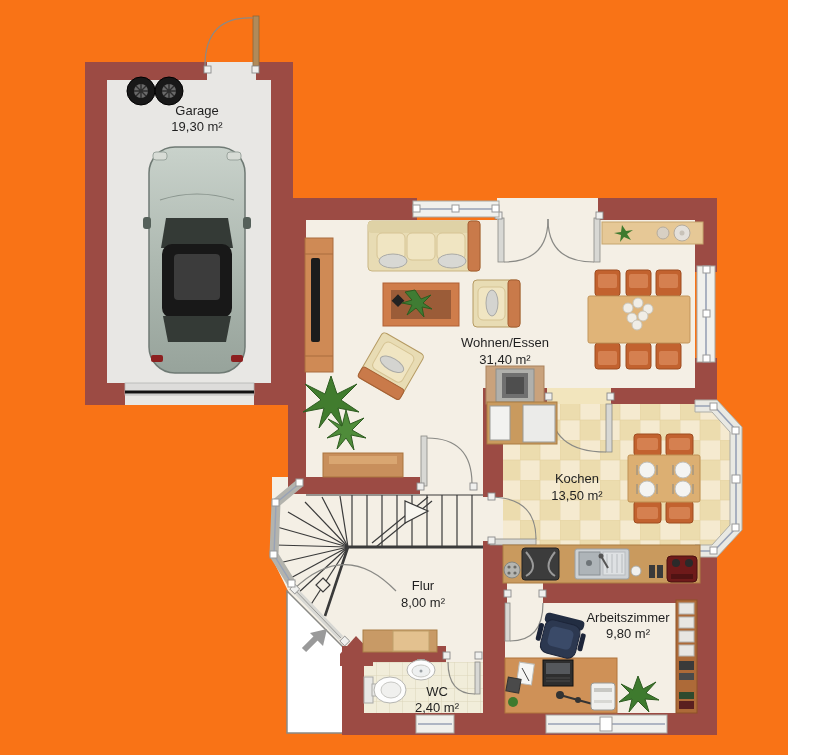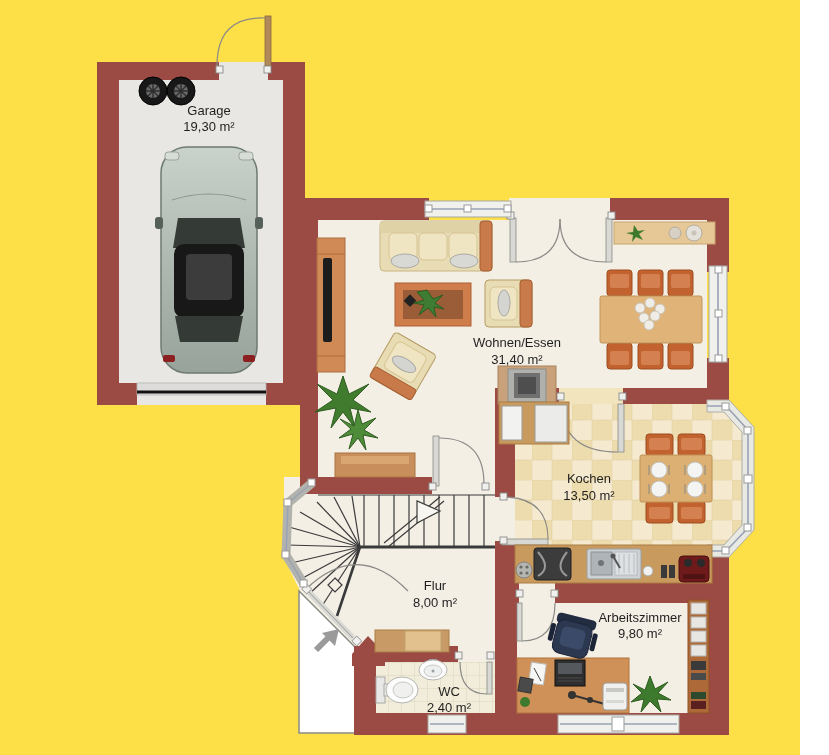--- a/index.html
+++ b/index.html
@@ -1,16 +1,16 @@
 <!DOCTYPE html>
 <html><head>
 <meta charset="utf-8">
 <style>
   html,body{margin:0;padding:0;background:#ffffff;}
-  .stage{width:788px;height:755px;position:relative;background:#fde047;overflow:hidden;padding-left:12px;}
+  .stage{width:788px;height:755px;position:relative;background:#f97316;overflow:hidden;}
   svg{display:block;}
   .lbl{font-family:"Liberation Sans","DejaVu Sans",sans-serif;font-size:13px;fill:#1f1f1f;}
   .lbl2{font-family:"Liberation Sans","DejaVu Sans",sans-serif;font-size:13px;fill:#1f1f1f;}
 </style>
 </head>
 <body>
 
 <div class="stage">
 <svg width="829" height="755" viewBox="0 0 829 755">
   <defs>

